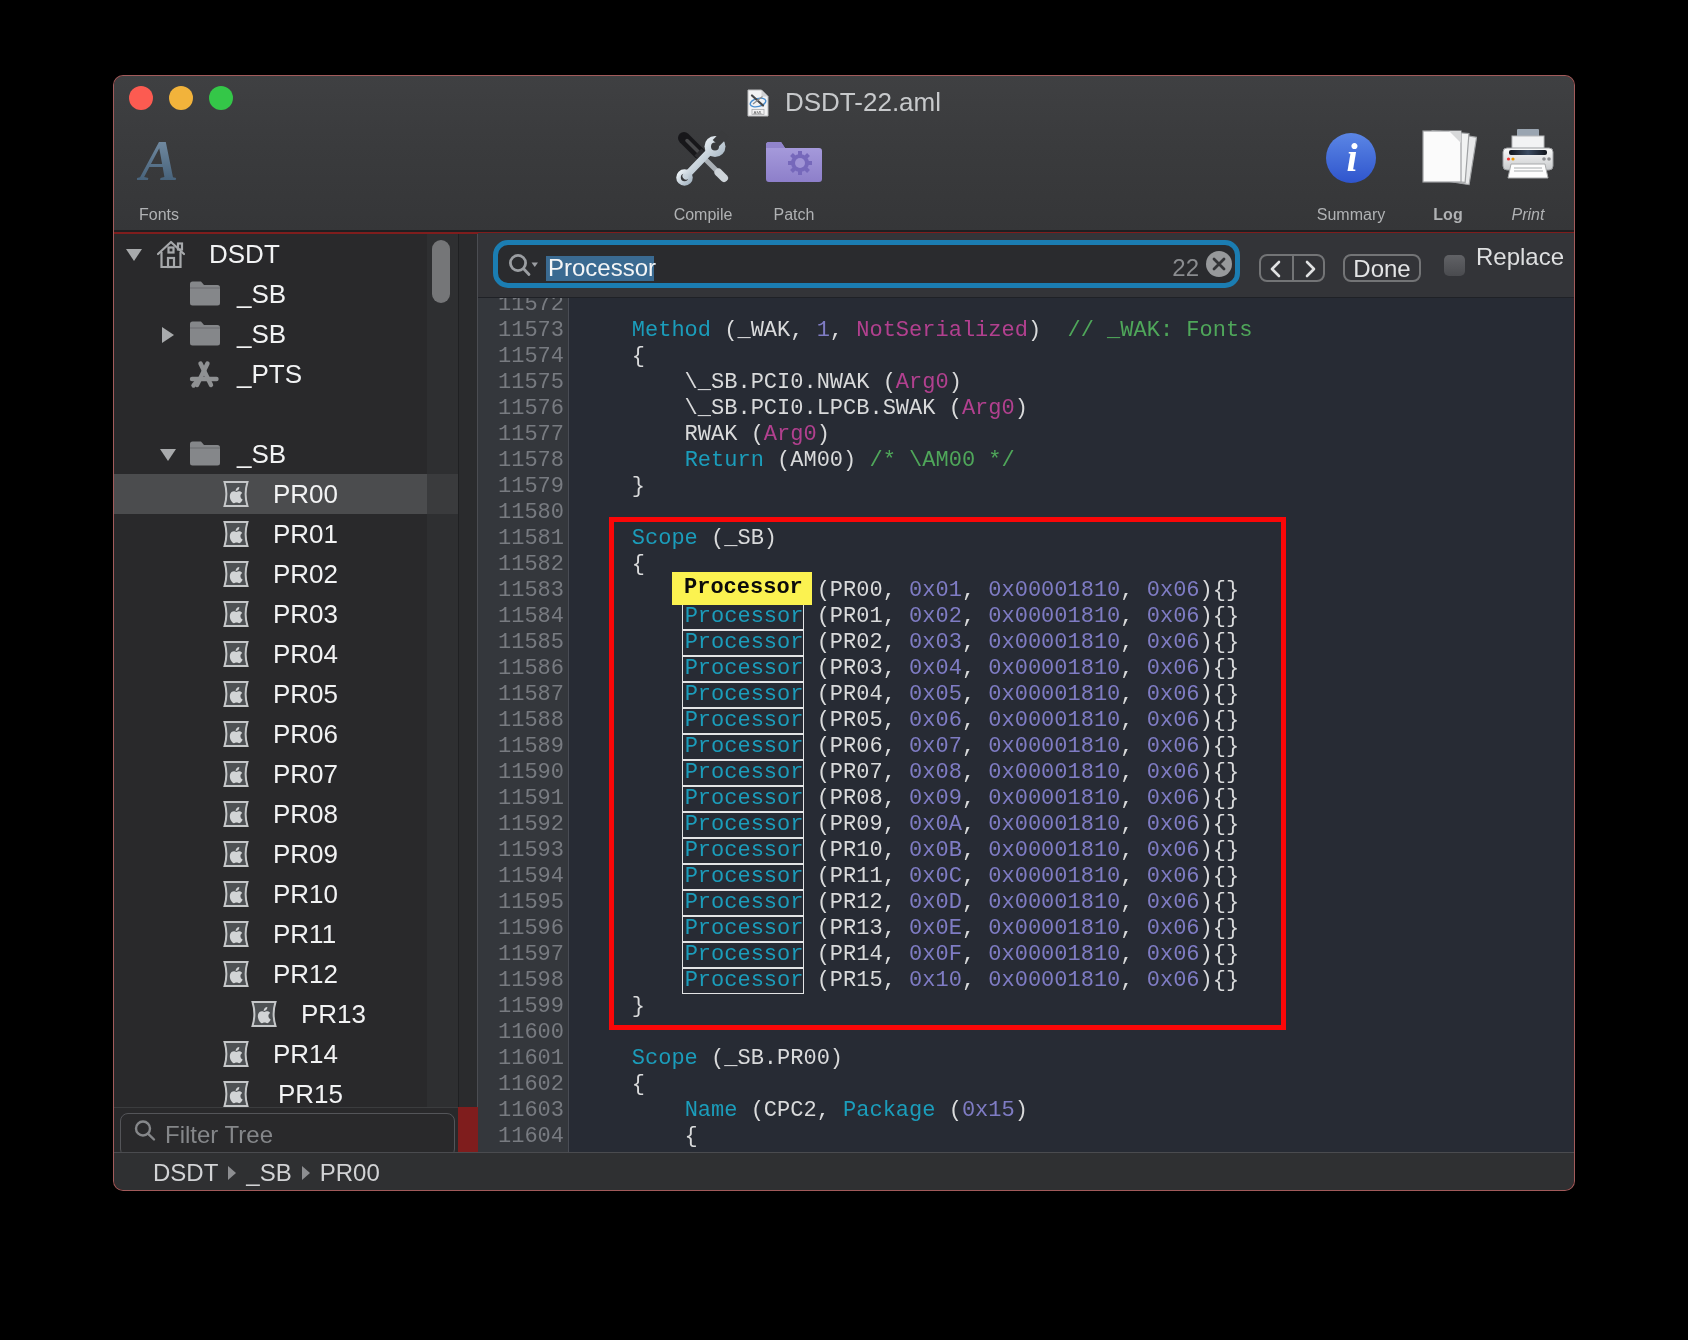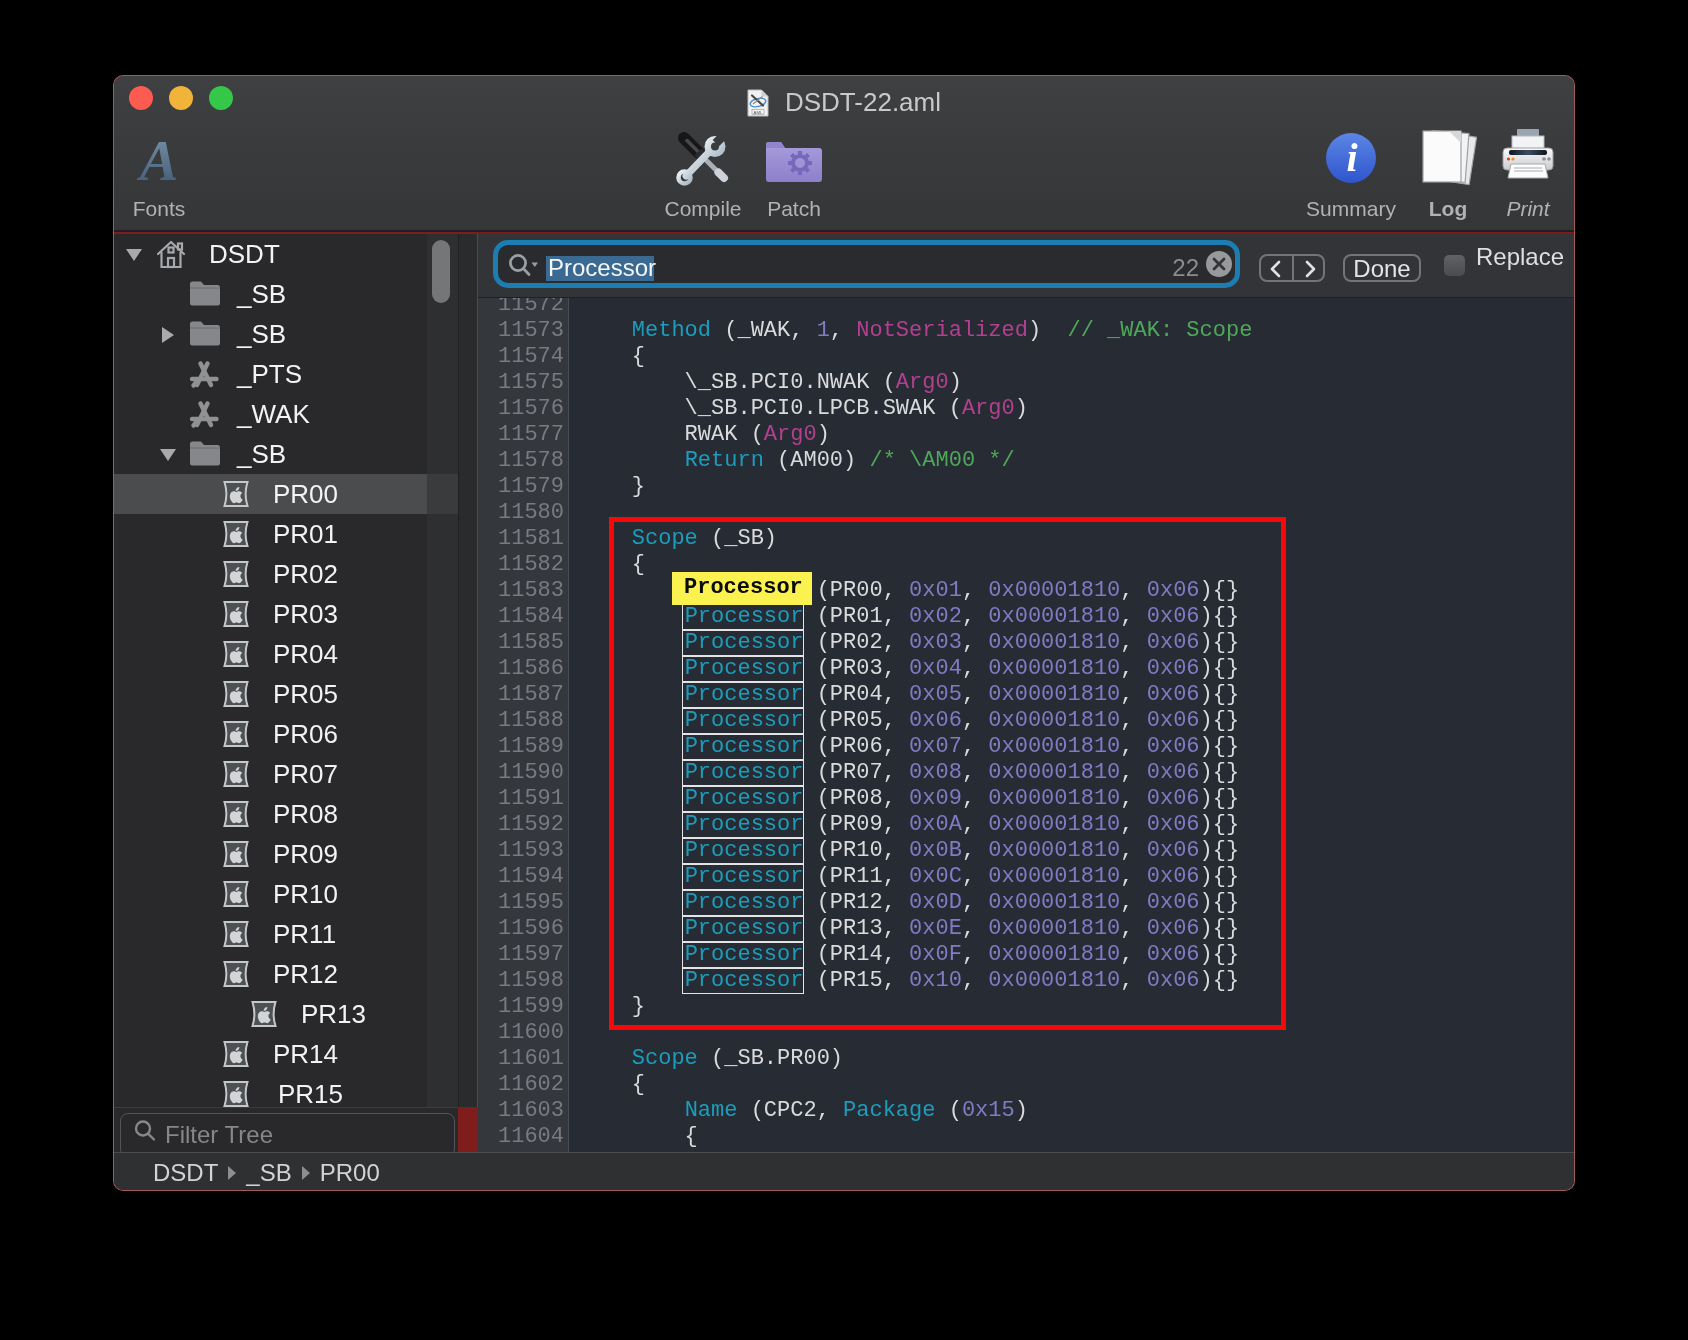--- a/index.html
+++ b/index.html
@@ -8,21 +8,21 @@
   background:#7f1d1d;border-radius:10px;border:1px solid rgba(255,255,255,0.28);
   overflow:hidden;}
 .abs{position:absolute;}
 
 #toolbar{position:absolute;left:0;top:0;width:100%;height:156px;
   background:linear-gradient(#3f4042,#3a3b3d 45%,#353638);
   border-bottom:2px solid #1e1f21;}
 .tl{position:absolute;top:10px;width:24px;height:24px;border-radius:50%;}
 #title{position:absolute;top:11px;left:0;width:100%;text-align:center;}
 #title span{font-size:26px;font-weight:500;color:#c7c9cb;vertical-align:middle;}
-.tlabel{position:absolute;top:121px;font-size:21px;color:#b0b2b4;text-align:left;transform:translateX(-50%);}
+.tlabel{position:absolute;top:130px;font-size:16px;color:#b0b2b4;text-align:left;transform:translateX(-50%);}
 
 #sidebar{position:absolute;left:0;top:158px;width:344px;height:873px;background:#29292b;}
 #sbtrack{position:absolute;left:313px;top:0;width:31px;height:100%;background:#2e2f31;}
 .row{position:absolute;left:0;width:344px;height:40px;}
 .rowsel{background:#4b4c4e;width:313px;}
 .rowsel2{position:absolute;left:313px;width:31px;height:40px;background:#3a3b3d;}
 .rlabel{position:absolute;font-size:26px;color:#f2f3f4;top:50%;transform:translateY(-50%);white-space:nowrap;}
 .tri-d{position:absolute;top:15px;width:0;height:0;border-left:8px solid transparent;border-right:8px solid transparent;border-top:12px solid #a8aaac;}
 .tri-r{position:absolute;top:13px;width:0;height:0;border-top:8px solid transparent;border-bottom:8px solid transparent;border-left:12px solid #a8aaac;}
 #sbthumb{position:absolute;left:318px;top:6px;width:18px;height:63px;border-radius:9px;background:#757678;}
@@ -211,31 +211,20 @@
         <svg class="abs" style="left:74px;top:5px;" width="32" height="30" viewBox="0 0 32 30">
           <g stroke="#8f9193" stroke-width="4.4" fill="none" stroke-linecap="round">
             <path d="M9 26 L19.5 4.5"></path>
             <path d="M12.5 4.5 L23 26"></path>
             <path d="M4 20 H28.5"></path>
             <path d="M5.5 26.5 L8 23.5"></path>
           </g>
         </svg>
         <div class="rlabel" style="left:123px;">_PTS</div>
       </div>
-<div class="row" style="top:160px;">
-        <svg class="abs" style="left:74px;top:5px;" width="32" height="30" viewBox="0 0 32 30">
-          <g stroke="#8f9193" stroke-width="4.4" fill="none" stroke-linecap="round">
-            <path d="M9 26 L19.5 4.5"></path>
-            <path d="M12.5 4.5 L23 26"></path>
-            <path d="M4 20 H28.5"></path>
-            <path d="M5.5 26.5 L8 23.5"></path>
-          </g>
-        </svg>
-        <div class="rlabel" style="left:123px;">_WAK</div>
-      </div>
 <div class="row" style="top:200px;">
         <div class="tri-d" style="left:46px;"></div>
         <svg class="abs" style="left:75px;top:6px;" width="32" height="27" viewBox="0 0 32 27">
           <path d="M1 4 a2.5 2.5 0 0 1 2.5-2.5 H12 l3 3.5 H28.5 A2.5 2.5 0 0 1 31 7.5 V23 a2.5 2.5 0 0 1-2.5 2.5 H3.5 A2.5 2.5 0 0 1 1 23 Z" fill="#85878a"></path>
           <path d="M1 8 H31" stroke="#6f7174" stroke-width="1.2"></path>
         </svg>
         <div class="rlabel" style="left:123px;">_SB</div>
       </div>
 <div class="row" style="top:240px;">
         <div class="rowsel" style="position:absolute;left:0;top:0;height:40px;"></div>
@@ -473,21 +462,21 @@
 <div class="fbox" style="top:436px;"></div>
 <div class="fbox" style="top:462px;"></div>
 <div class="fbox" style="top:488px;"></div>
 <div class="fbox" style="top:514px;"></div>
 <div class="fbox" style="top:540px;"></div>
 <div class="fbox" style="top:566px;"></div>
 <div class="fbox" style="top:592px;"></div>
 <div class="fbox" style="top:618px;"></div>
 <div class="fbox" style="top:644px;"></div>
 <div class="fbox" style="top:670px;"></div>
-    <pre id="code">    <span class="k">Method</span> (_WAK, <span class="n">1</span>, <span class="m">NotSerialized</span>)  <span class="c">// _WAK: Scope</span>
+    <pre id="code">    <span class="k">Method</span> (_WAK, <span class="n">1</span>, <span class="m">NotSerialized</span>)  <span class="c">// _WAK: Fonts</span>
     {
         \_SB.PCI0.NWAK (<span class="m">Arg0</span>)
         \_SB.PCI0.LPCB.SWAK (<span class="m">Arg0</span>)
         RWAK (<span class="m">Arg0</span>)
         <span class="k">Return</span> (AM00) <span class="c">/* \AM00 */</span>
     }
 
     <span class="k">Scope</span> (_SB)
     {
         <span class="k">Processor</span> (PR00, <span class="n">0x01</span>, <span class="n">0x00001810</span>, <span class="n">0x06</span>){}

